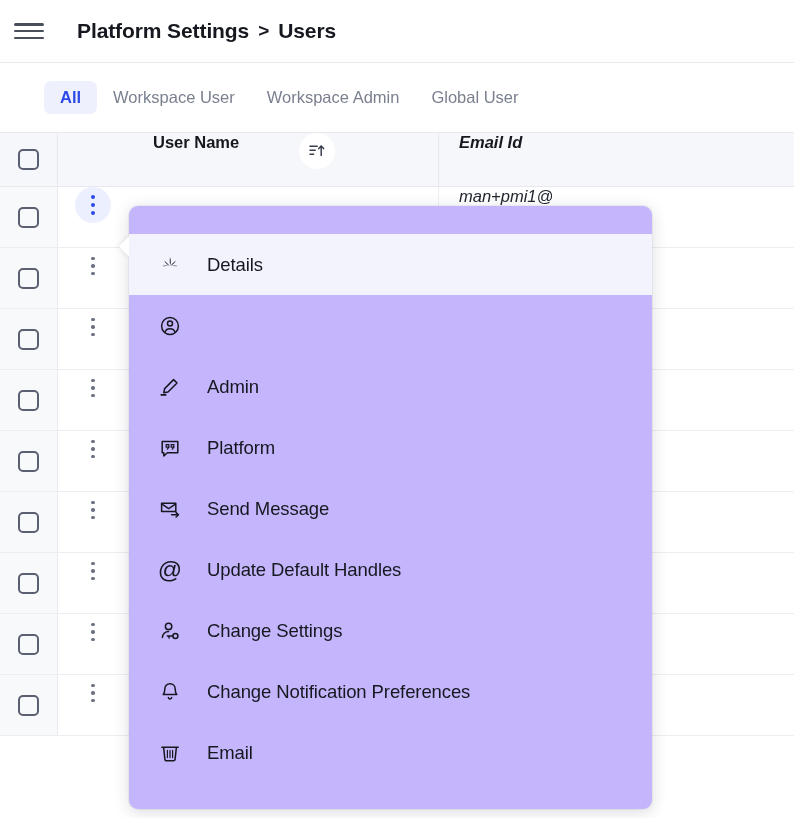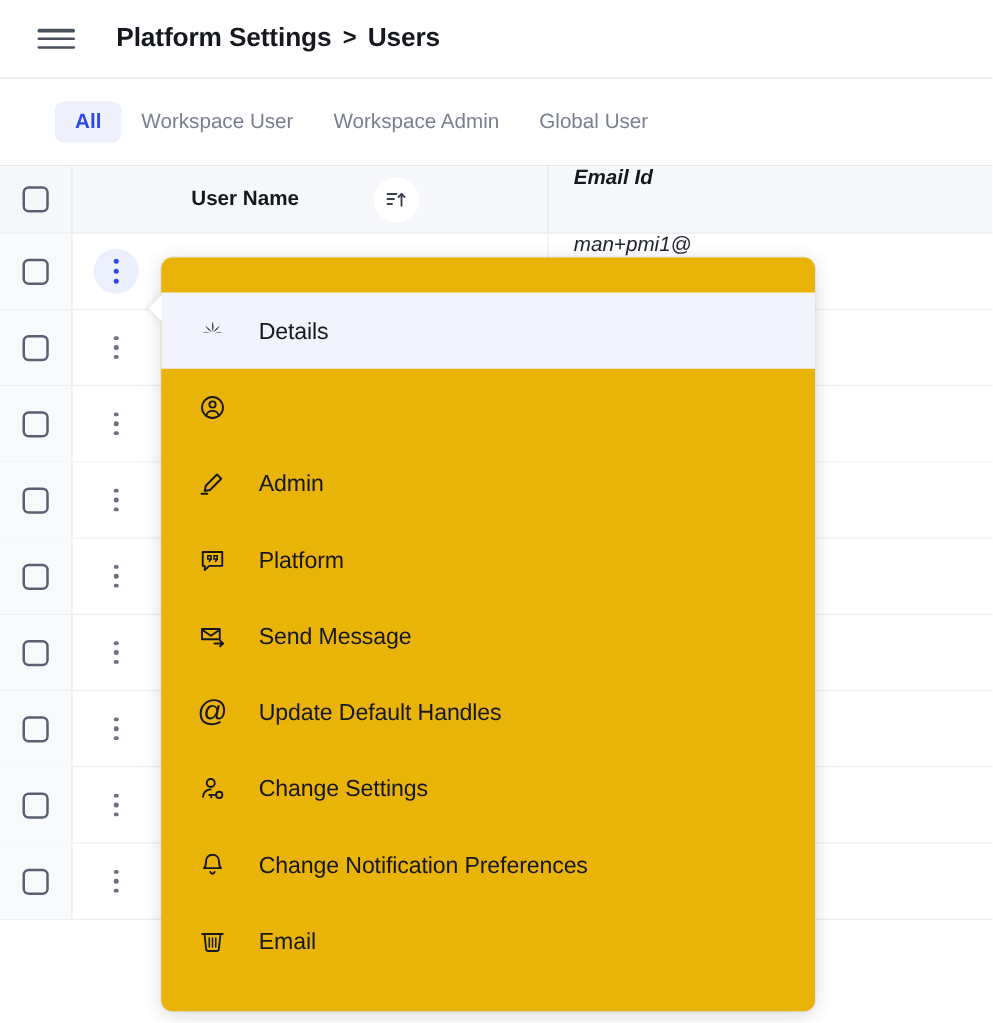--- a/index.html
+++ b/index.html
@@ -26,21 +26,21 @@
   
   .topbar {
     position: absolute;
     left: 0; top: 0;
     width: 794px;
     height: 62px;
     background: #ffffff;
     display: flex;
     align-items: center;
     box-sizing: border-box;
-    padding-left: 30px;
+    padding-left: 14px;
   }
   .hamburger {
     width: 30px;
     height: 22px;
     display: flex;
     flex-direction: column;
     justify-content: space-between;
     padding: 3px 0;
     box-sizing: border-box;
     cursor: pointer;
@@ -126,21 +126,21 @@
     min-width: 70px;
     display: flex;
     align-items: center;
     justify-content: center;
     box-sizing: border-box;
   }
   .col-name {
     width: 381px;
     min-width: 381px;
     display: flex;
-    align-items: center;
+    align-items: flex-start;
     box-sizing: border-box;
     border-right: 1px solid #e7e9ee;
     padding-left: 0;
     gap: 44px;
   }
   .col-email {
     flex: 1;
     display: flex;
     align-items: flex-start;
     box-sizing: border-box;
@@ -228,21 +228,21 @@
     width: 4px;
     height: 4px;
   }
 
   
   .menu {
     position: absolute;
     left: 129px;
     top: 206px;
     width: 523px;
-    background: #eab308;
+    background: #c4b5fd;
     border-radius: 9px;
     box-shadow: 0 3px 16px rgba(25,32,56,0.16), 0 0 0 1px rgba(25,32,56,0.05);
     padding: 28px 0 26px 0;
     box-sizing: border-box;
     z-index: 30;
   }
   .menu-caret {
     position: absolute;
     left: -7px;
     top: 33px;

